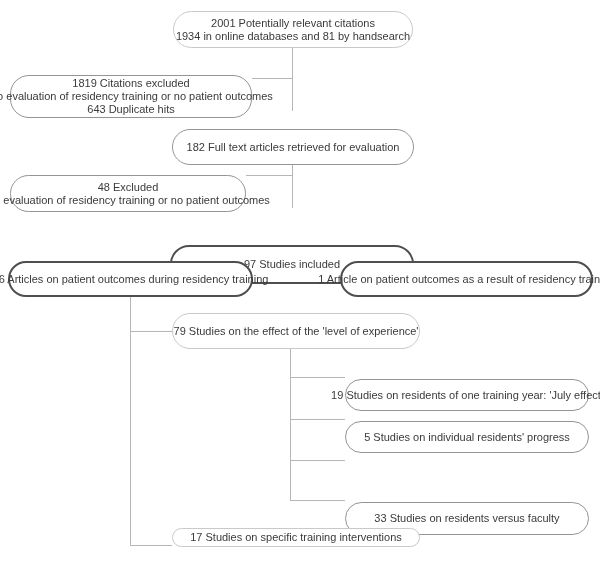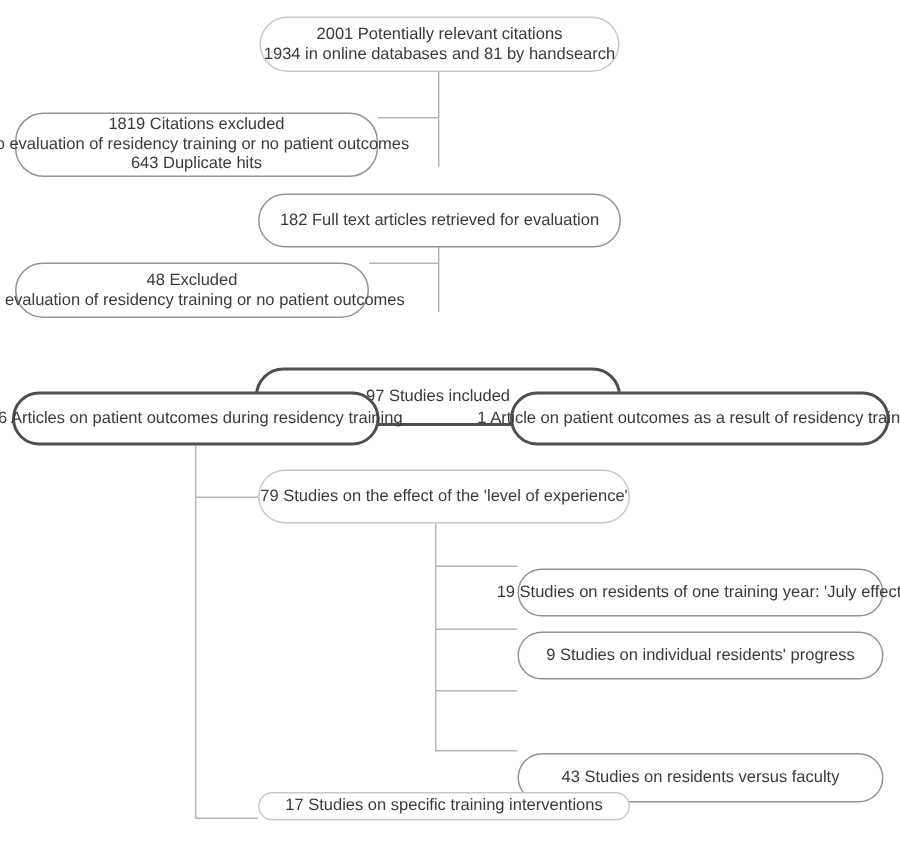--- a/index.html
+++ b/index.html
@@ -104,25 +104,25 @@
 
   <div class="node light b8">
     <div>79 Studies on the effect of the 'level of experience'</div>
   </div>
 
   <div class="node medium b9">
     <div>19 Studies on residents of one training year: 'July effect'</div>
   </div>
 
   <div class="node medium b10">
-    <div>9 Studies on individual residents' progress</div>
+    <div>5 Studies on individual residents' progress</div>
   </div>
 
 
   <div class="node medium b12">
-    <div>43 Studies on residents versus faculty</div>
+    <div>33 Studies on residents versus faculty</div>
   </div>
 
   <div class="node light b13">
     <div>17 Studies on specific training interventions</div>
   </div>
 
 </div>
 
 </body></html>

